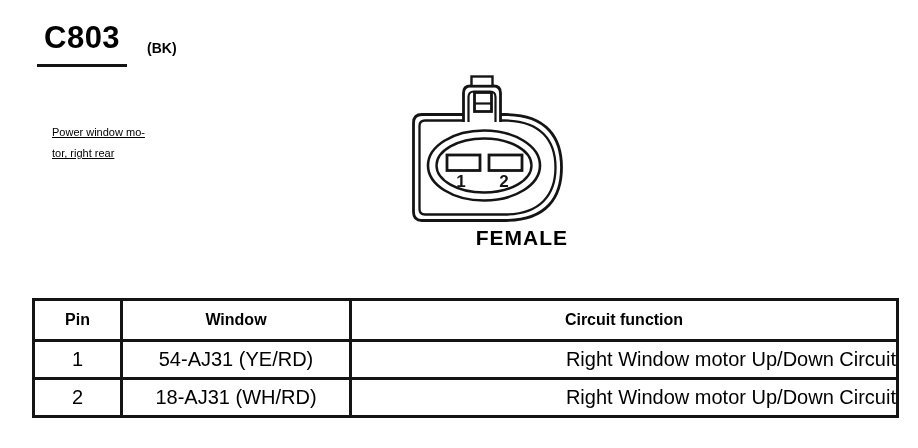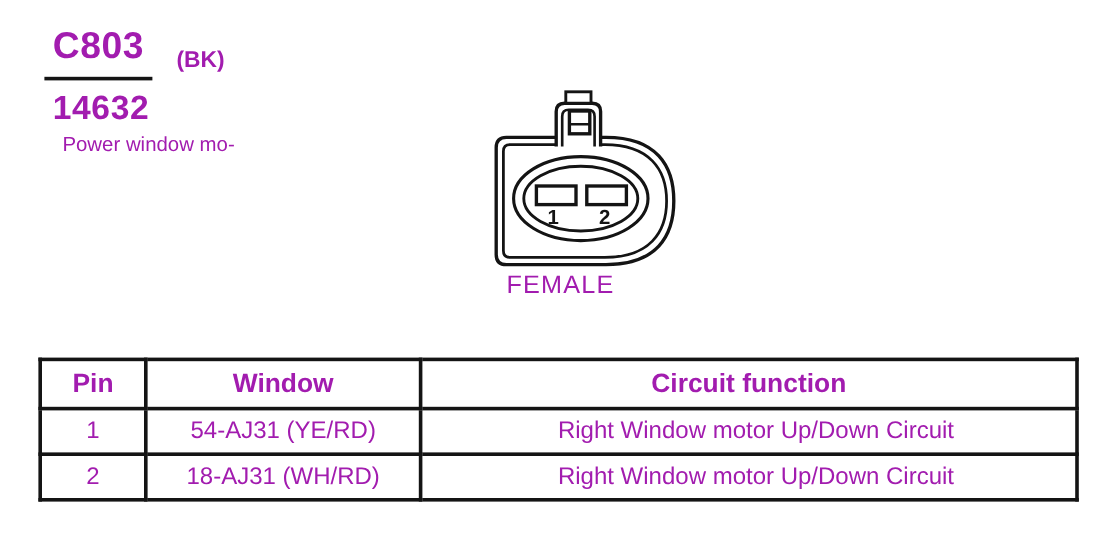--- a/index.html
+++ b/index.html
@@ -1,93 +1,93 @@
 <!DOCTYPE html>
 <html><head>
 <meta charset="utf-8">
 <style>
   html,body{margin:0;padding:0;background:#fff;}
   .page{
     position:relative;
     width:918px;height:448px;
     background:#ffffff;
     font-family:"Liberation Sans", sans-serif;
-    color:#a21caf;
+    color:#000000;
     overflow:hidden;
   }
   
   .conn-id{
     position:absolute;left:44px;top:22px;
     font-size:31px;font-weight:bold;line-height:1;
     letter-spacing:0.5px;
   }
   .color-code{
     position:absolute;left:147px;top:41px;
-    font-size:19px;font-weight:bold;line-height:1;
+    font-size:14px;font-weight:bold;line-height:1;
   }
   .id-divider{
     position:absolute;left:37px;top:64px;
     width:90px;height:3px;background:#141414;
   }
   .circuit-group{
     position:absolute;left:44px;top:76px;
     font-size:28px;font-weight:bold;line-height:1;
     letter-spacing:0.5px;
   }
   .description{
-    position:absolute;left:52px;top:110px;
-    font-size:17px;line-height:21px;
+    position:absolute;left:52px;top:122px;
+    font-size:11px;line-height:21px;text-decoration:underline;
   }
   
   .connector-svg{
     position:absolute;left:403px;top:70px;
     width:168px;height:158px;
   }
   .connector-svg text{
     font-family:"Liberation Sans", sans-serif;
     font-size:17px;font-weight:bold;fill:#141414;
   }
   .gender-label{
-    position:absolute;left:383px;top:226px;width:168px;
-    text-align:center;
-    font-size:21px;font-weight:normal;letter-spacing:1px;
+    position:absolute;left:400px;top:226px;width:168px;
+    text-align:right;
+    font-size:21px;font-weight:bold;letter-spacing:1px;
   }
   
   .pinout{
     position:absolute;left:32px;top:298px;
     width:867px;
     border-collapse:collapse;
     table-layout:fixed;
     font-size:20px;
   }
   .pinout th,.pinout td{
     border:3px solid #141414;
     padding:0;
     white-space:nowrap;
     overflow:hidden;
   }
-  .pinout th{height:38px;font-weight:bold;font-size:22px;}
+  .pinout th{height:38px;font-weight:bold;font-size:16px;}
   .pinout td{height:35px;}
   .col-pin{width:88px;}
   .col-circuit{width:229px;}
   .cell-center{text-align:center;}
-  .cell-func{text-align:center;padding-left:12px !important;}
+  .cell-func{text-align:right;padding-left:12px !important;}
 </style>
 </head>
 <body>
 
 <div class="page">
 
   <div class="conn-id">C803</div>
   <div class="color-code">(BK)</div>
   <div class="id-divider"></div>
-  <div class="circuit-group">14632</div>
 
   <div class="description">
     <div>Power window mo-</div>
+    <div>tor, right rear</div>
   </div>
 
   <svg class="connector-svg" viewBox="403 70 168 158" xmlns="http://www.w3.org/2000/svg">
 
     <path d="M 422,114.5 L 505,114.5
              C 547,114.5 561.5,138 561.5,167.5
              C 561.5,197 547,220.5 505,220.5
              L 422,220.5 Q 413.5,220.5 413.5,212
              L 413.5,123 Q 413.5,114.5 422,114.5 Z" fill="#ffffff" stroke="#141414" stroke-width="2.8"></path>
 

